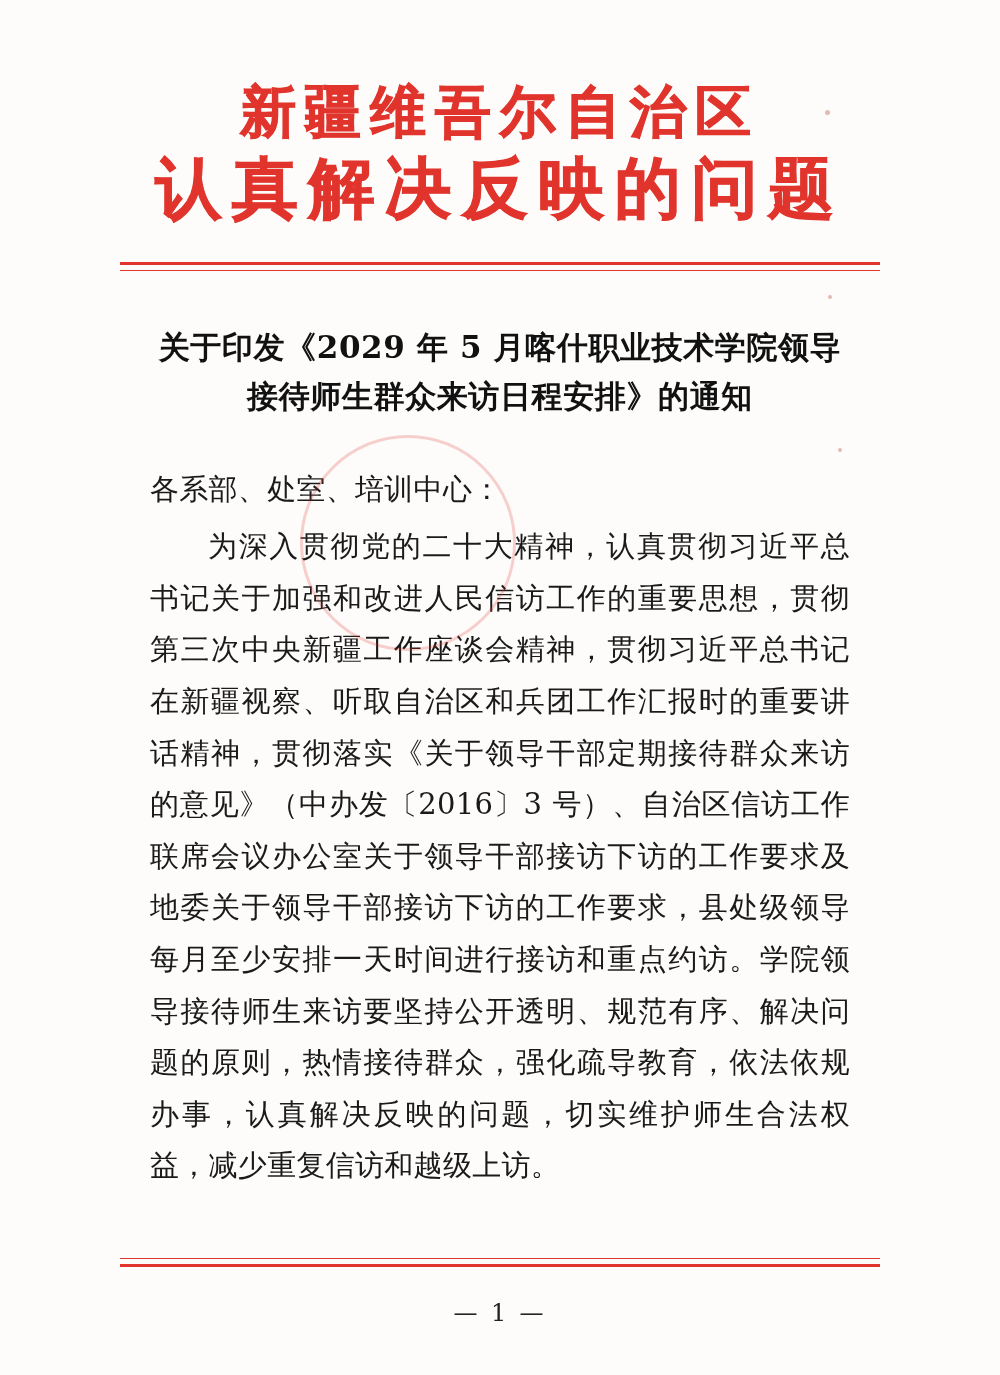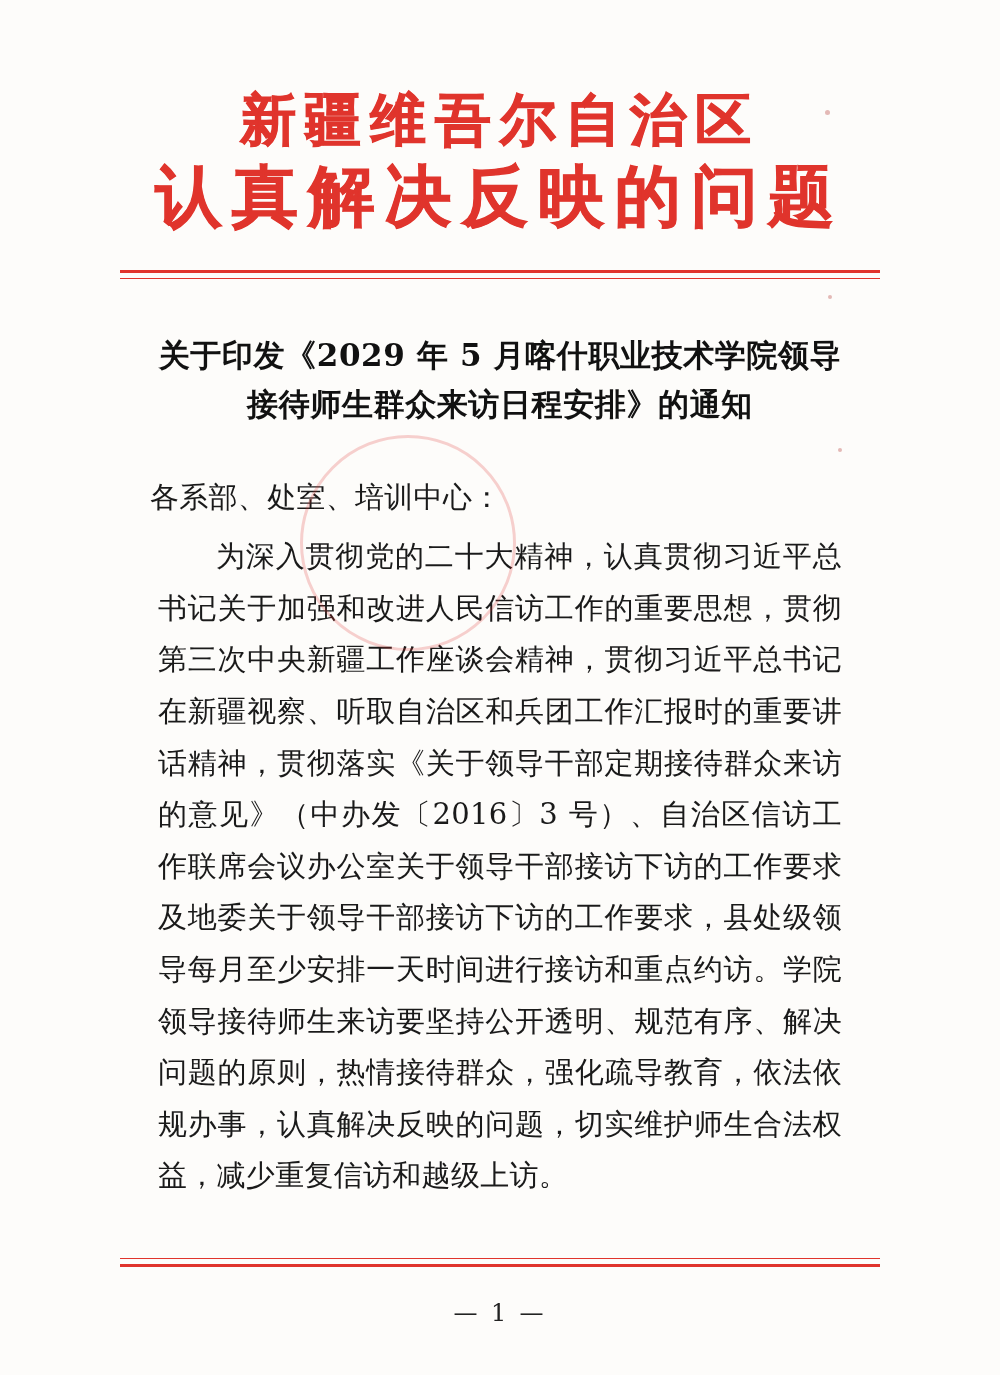--- a/index.html
+++ b/index.html
@@ -17,21 +17,21 @@
   }
   
   .paper {
     position: absolute;
     inset: 0;
     background: #fdfcfa;
   }
   .page {
     position: absolute;
     inset: 0;
-    padding: 8px;
+    padding: 0;
   }
 
   
   .letterhead {
     margin-top: 78px;
     text-align: center;
     color: #e0342c;
   }
   .letterhead .line1,
   .letterhead .line2 {
@@ -87,21 +87,21 @@
     font-size: 29px;
     line-height: 1.78;
     color: #1a1a1a;
     letter-spacing: 0.01em;
     text-align: justify;
   }
   .salutation {
     margin: 0 0 6px 0;
   }
   .para {
-    margin: 8px;
+    margin: 0;
     text-indent: 2em;
   }
 
   
   .footer-rule-wrap {
     position: absolute;
     left: 50%;
     transform: translateX(-50%);
     bottom: 108px;
     width: 760px;

